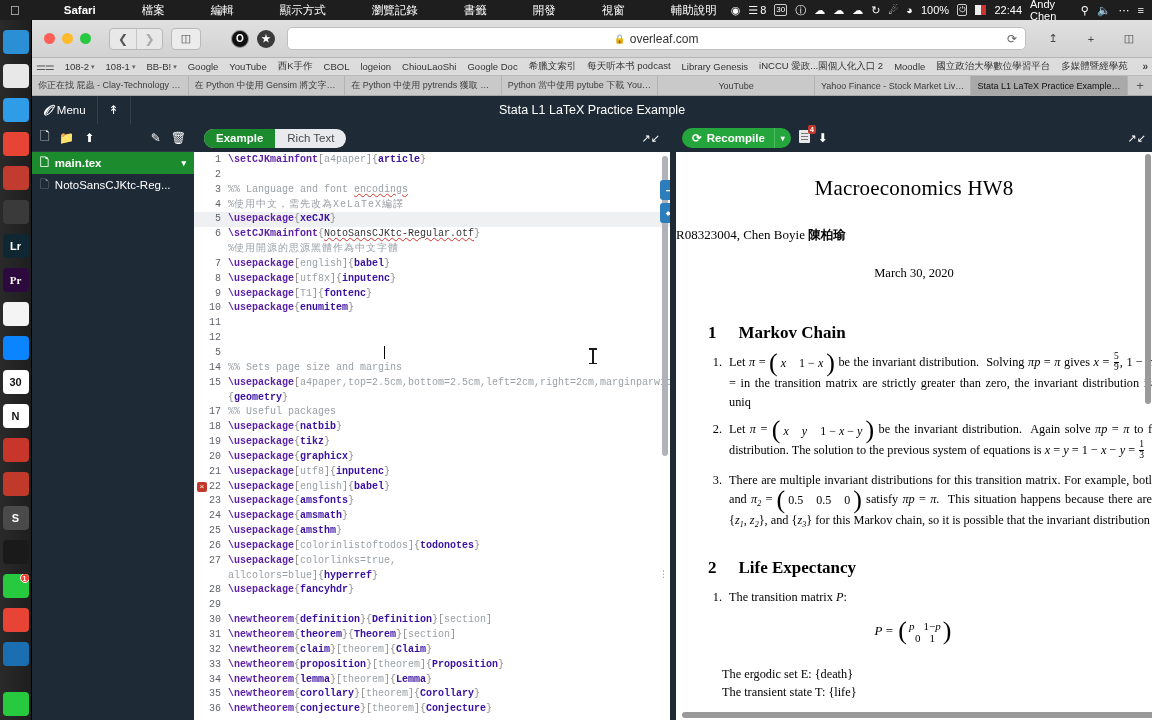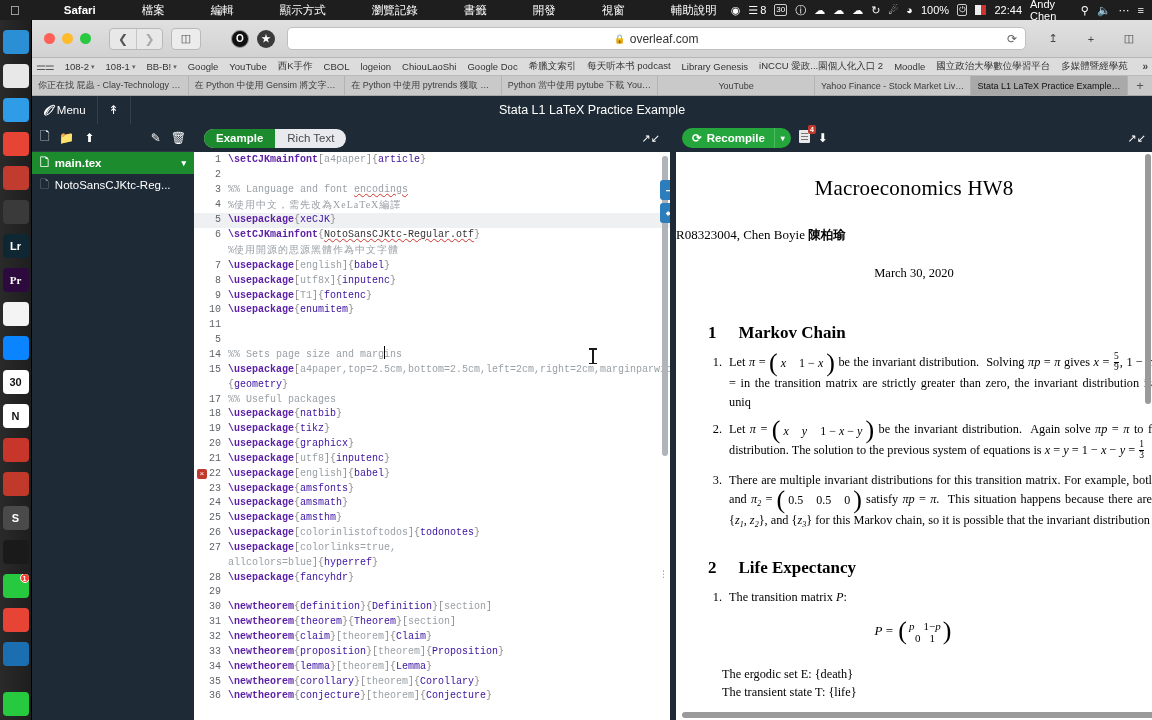--- a/index.html
+++ b/index.html
@@ -205,24 +205,24 @@
     width: 34px; flex: 0 0 34px; text-align: right; padding-right: 7px;
     color: #5f6268; user-select: none; position: relative;
   }
   .err-mark {
     position: absolute; left: 3px; top: 2px;
     width: 10px; height: 10px; background: #c0392b; color: #fff;
     font-size: 8px; line-height: 10px; text-align: center; border-radius: 2px;
   }
   .src { flex: 1 1 auto; white-space: pre-wrap; color: #333; padding-right: 14px; }
   .k { color: #5c21a5; font-weight: bold; }
-  .b { color: #3b11a0; font-weight: normal; }
+  .b { color: #3b11a0; font-weight: bold; }
   .o { color: #8e8e8e; }
   .c { color: #9aa0a6; }
-  .cjk { color: #9aa0a6; font-family: Liberation Serif, serif; letter-spacing: 1px; margin-top: 9px;}
+  .cjk { color: #9aa0a6; font-family: Liberation Mono, monospace; letter-spacing: 1px; margin-top: 9px;}
   .sq { text-decoration: underline; text-decoration-style: wavy; text-decoration-color: #d0342c; }
   #caret {
     position: absolute; left: 190px; top: 194px; width: 1px; height: 13px; background: #000;
   }
   #mouse-cursor {
     position: absolute; left: 398px; top: 196px; z-index: 20;
     width: 2px; height: 16px;
   }
   #mouse-cursor::before { content:""; position:absolute; left:-3px; top:0; width:8px; height:1.5px; background:#1a1a1a; }
   #mouse-cursor::after { content:""; position:absolute; left:-3px; bottom:0; width:8px; height:1.5px; background:#1a1a1a; }
@@ -595,20 +595,24 @@
                 <div class="cl">
                   <div class="gut">9</div>
                   <div class="src"><span class="k">\usepackage</span><span class="o">[</span><span class="c">T1</span><span class="o">]{</span><span class="b">fontenc</span><span class="o">}</span></div>
                 </div>
                 <div class="cl">
                   <div class="gut">10</div>
                   <div class="src"><span class="k">\usepackage</span><span class="o">{</span><span class="b">enumitem</span><span class="o">}</span></div>
                 </div>
                 <div class="cl">
                   <div class="gut">11</div>
+                  <div class="src">&nbsp;</div>
+                </div>
+                <div class="cl">
+                  <div class="gut">12</div>
                   <div class="src">&nbsp;</div>
                 </div>
                 <div class="cl">
                   <div class="gut">5</div>
                   <div class="src">&nbsp;</div>
                 </div>
                 <div class="cl">
                   <div class="gut">14</div>
                   <div class="src"><span class="c">%% Sets page size and margins</span></div>
                 </div>

